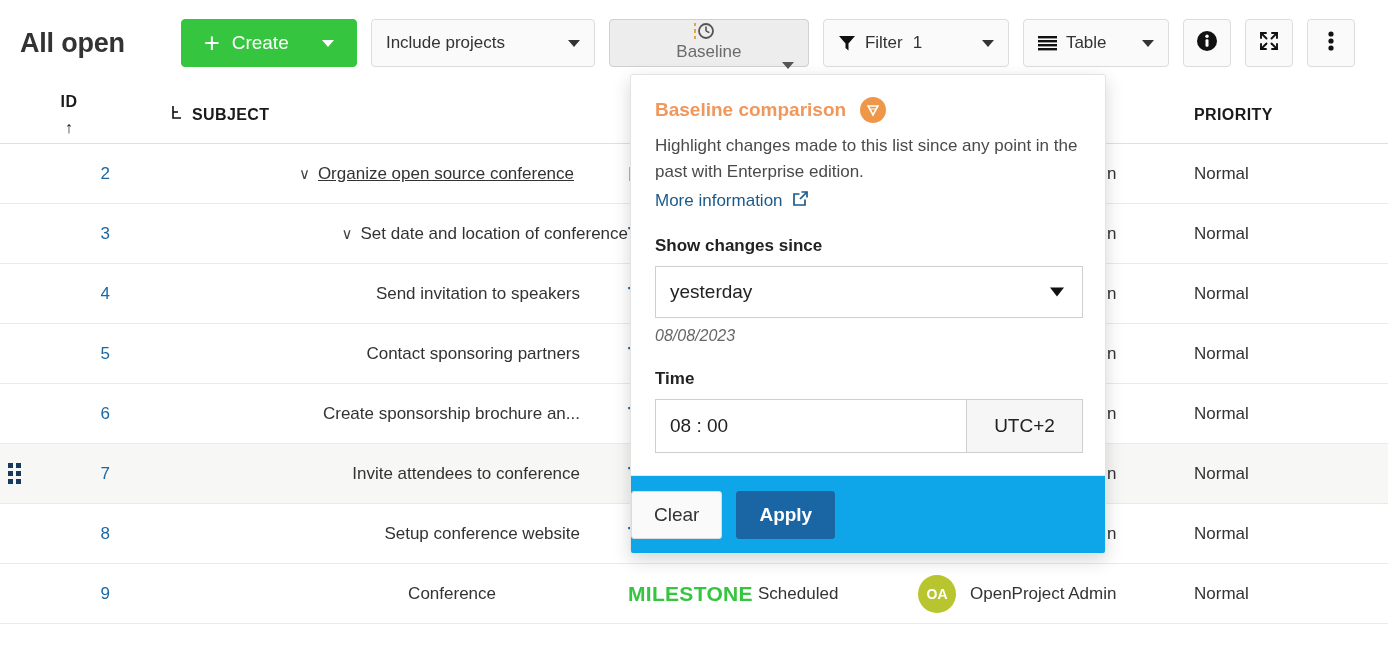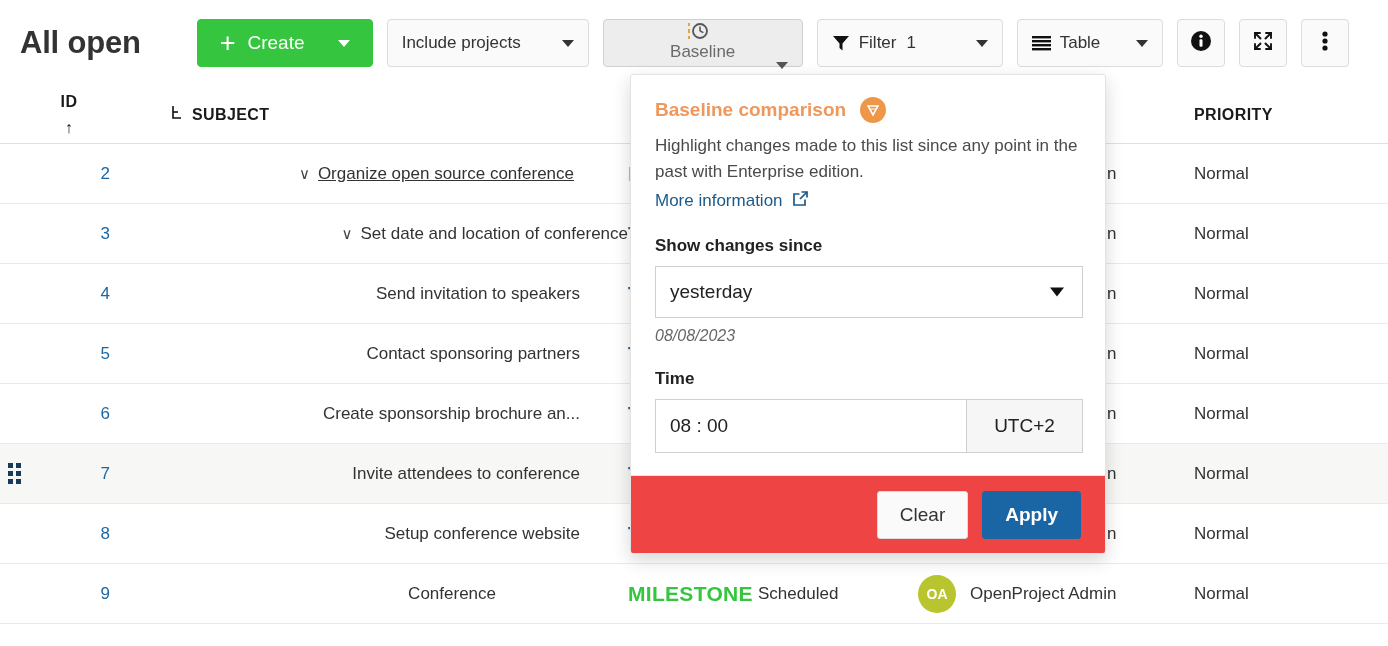--- a/index.html
+++ b/index.html
@@ -12,36 +12,36 @@
     overflow: hidden;
   }
   #app { position: relative; width: 1388px; height: 646px; background: #fff; }
 
   
   .toolbar {
     position: absolute; left: 0; top: 0; width: 1388px; height: 86px;
     display: flex; align-items: center; padding-left: 20px;
   }
   .page-title {
-    font-size: 31px; font-weight: bold; color: #333; letter-spacing: -0.2px;
+    font-size: 27px; font-weight: bold; color: #333; letter-spacing: -0.2px;
     margin-right: 56px; white-space: nowrap;
   }
   .btn {
     display: inline-flex; align-items: center; justify-content: center;
     height: 48px; border-radius: 4px; font-size: 17px;
     border: 1px solid #dcdcdc; background: #fafafa; color: #333;
     margin-right: 14px; padding: 0 14px; white-space: nowrap; cursor: pointer;
   }
   .btn-create {
     background: #35c53f; border: 1px solid #35c53f; color: #fff;
     font-size: 19px; padding: 0 22px; width: 176px; justify-content: flex-start;
   }
   .btn-create .plus { font-size: 27px; line-height: 1; margin-right: 12px; font-weight: 400; }
   .btn-create .caret { margin-left: auto; }
-  .btn-include { width: 202px; justify-content: flex-start; }
+  .btn-include { width: 224px; justify-content: flex-start; }
   .btn-include .caret { margin-left: auto; }
   .btn-baseline {
     width: 200px; justify-content: flex-start; background: #ededed;
     border-color: #d0d0d0; color: #6b6b6b; flex-direction: column;
   }
   .btn-baseline .caret { margin-left: auto; color: #555; }
   .btn-filter { width: 186px; justify-content: flex-start; }
   .btn-filter .caret { margin-left: auto; }
   .filter-count { margin-left: 10px; font-size: 17px; color: #333; }
   .btn-table { width: 146px; justify-content: flex-start; }
@@ -125,22 +125,22 @@
   .time-row { display: flex; width: 428px; height: 54px; }
   .time-input {
     flex: 1; border: 1px solid #cfcfcf; background: #fff; display: flex; align-items: center;
     padding: 0 14px; font-size: 19px; color: #222;
   }
   .tz-box {
     width: 116px; border: 1px solid #cfcfcf; border-left: none; background: #f5f6f5;
     display: flex; align-items: center; justify-content: center; font-size: 19px; color: #222;
   }
   .bp-footer {
-    background: #ef4444; border-top: 1px solid #e8e8e8; height: 78px;
-    display: flex; align-items: center; justify-content: flex-end; padding-right: 24px; gap: 14px;
+    background: #0ea5e9; border-top: 1px solid #e8e8e8; height: 78px;
+    display: flex; align-items: center; padding-right: 24px; gap: 14px;
   }
   .btn-clear {
     height: 48px; padding: 0 22px; background: #fafafa; border: 1px solid #dcdcdc;
     border-radius: 3px; font-size: 19px; color: #333; cursor: pointer;
     display: flex; align-items: center;
   }
   .btn-apply {
     height: 48px; padding: 0 22px; background: #1a65a3; border: 1px solid #1a65a3;
     border-radius: 3px; font-size: 19px; color: #fff; font-weight: bold; cursor: pointer;
     display: flex; align-items: center;

